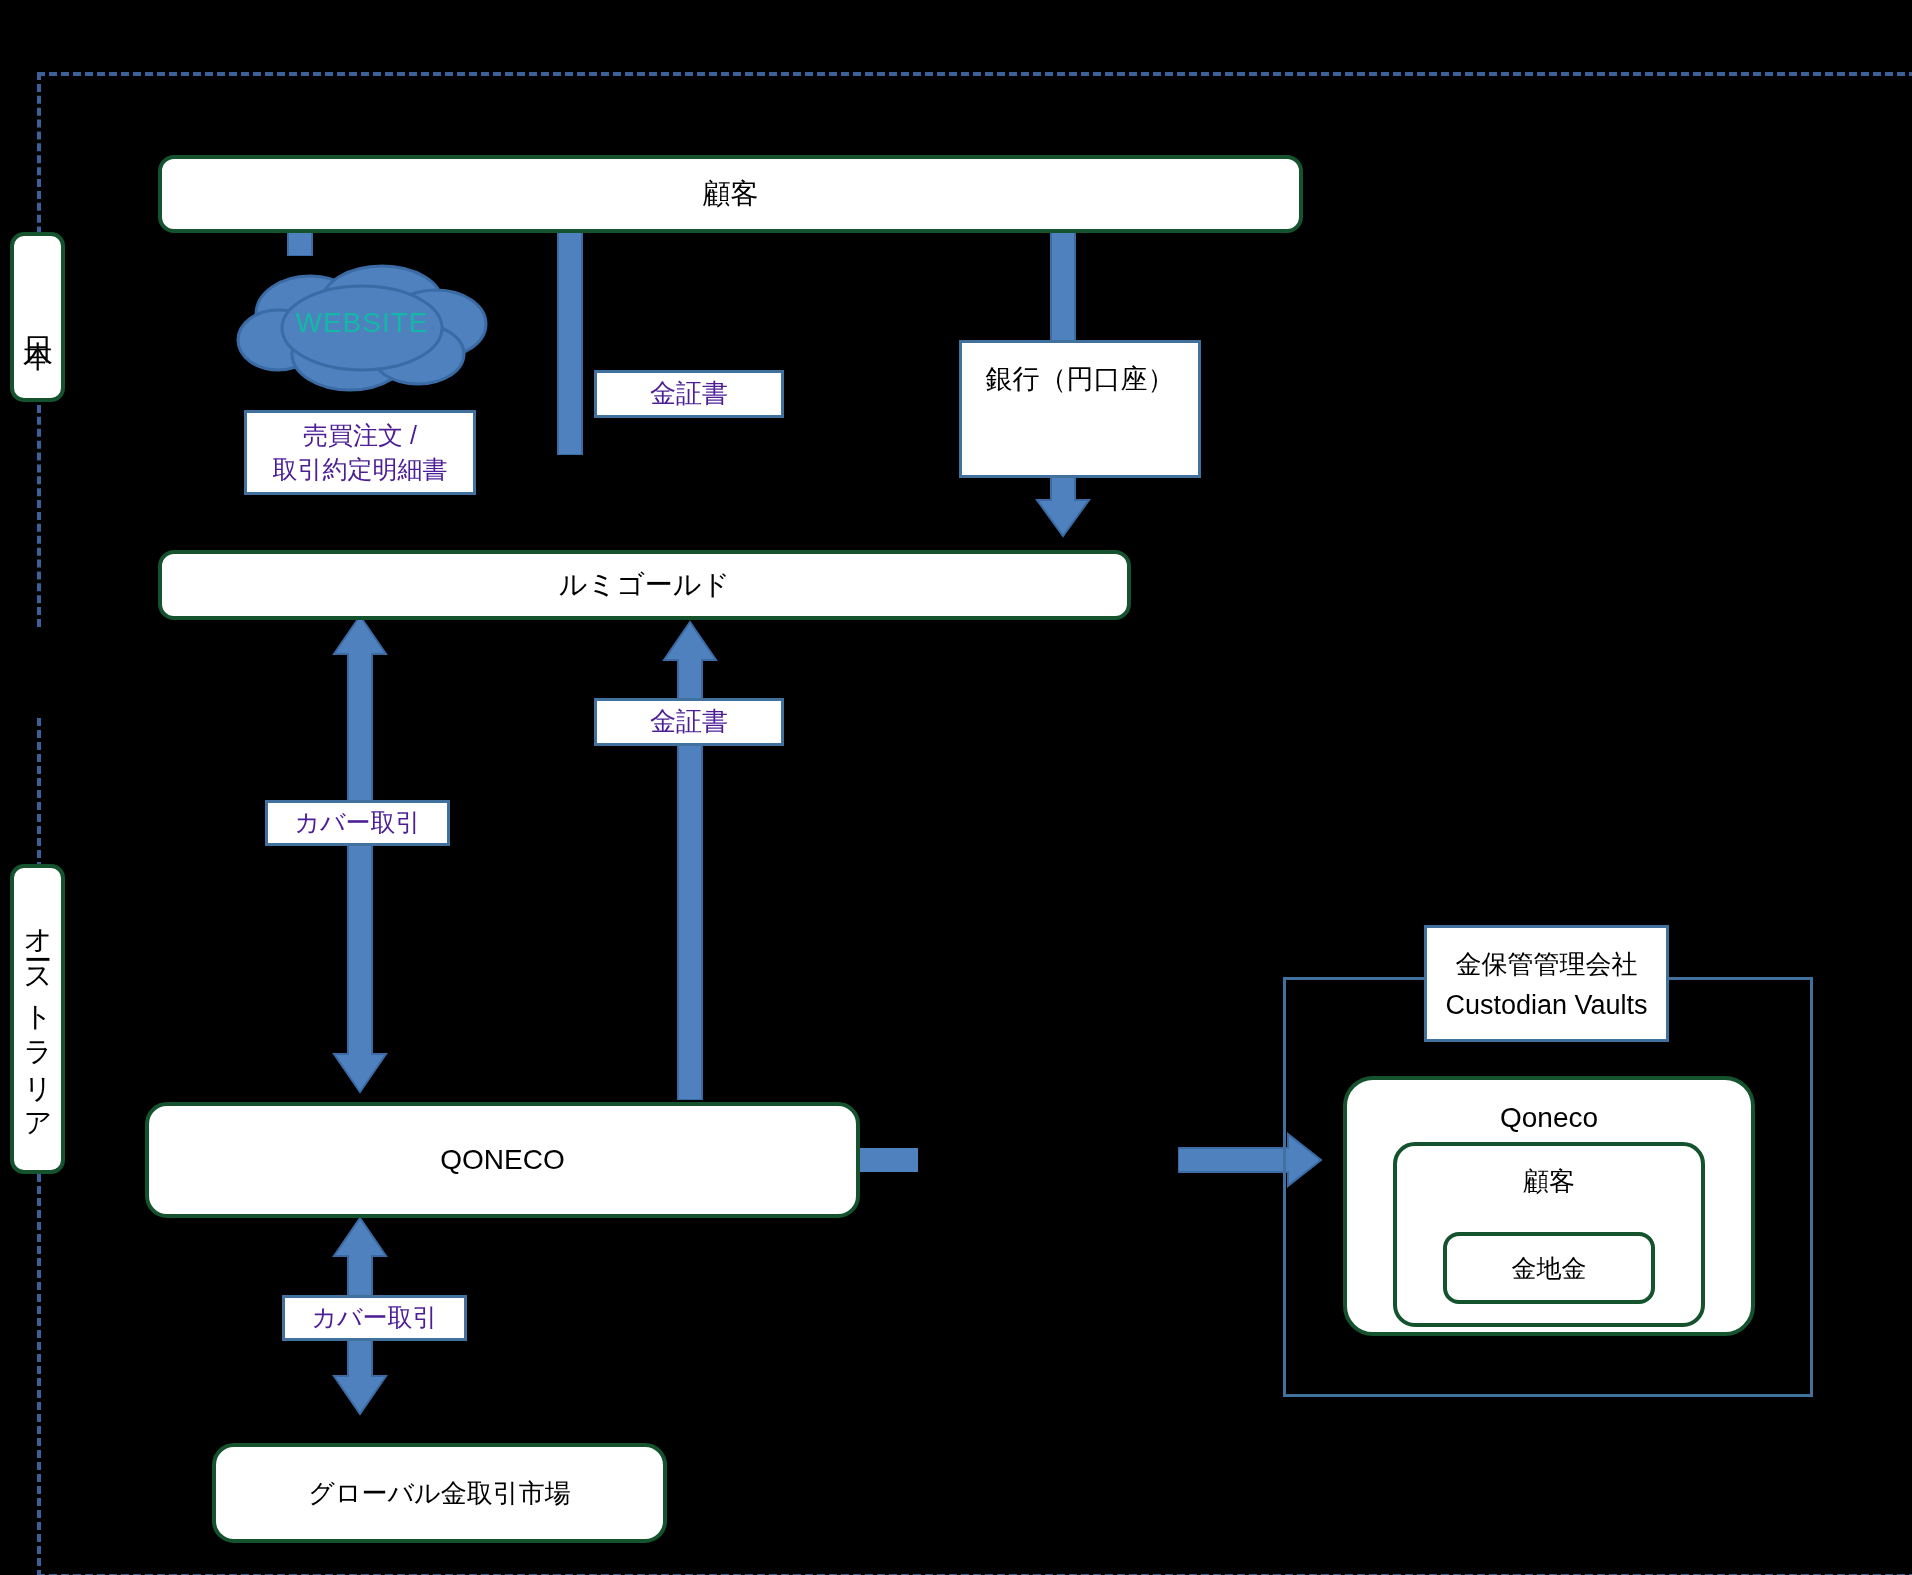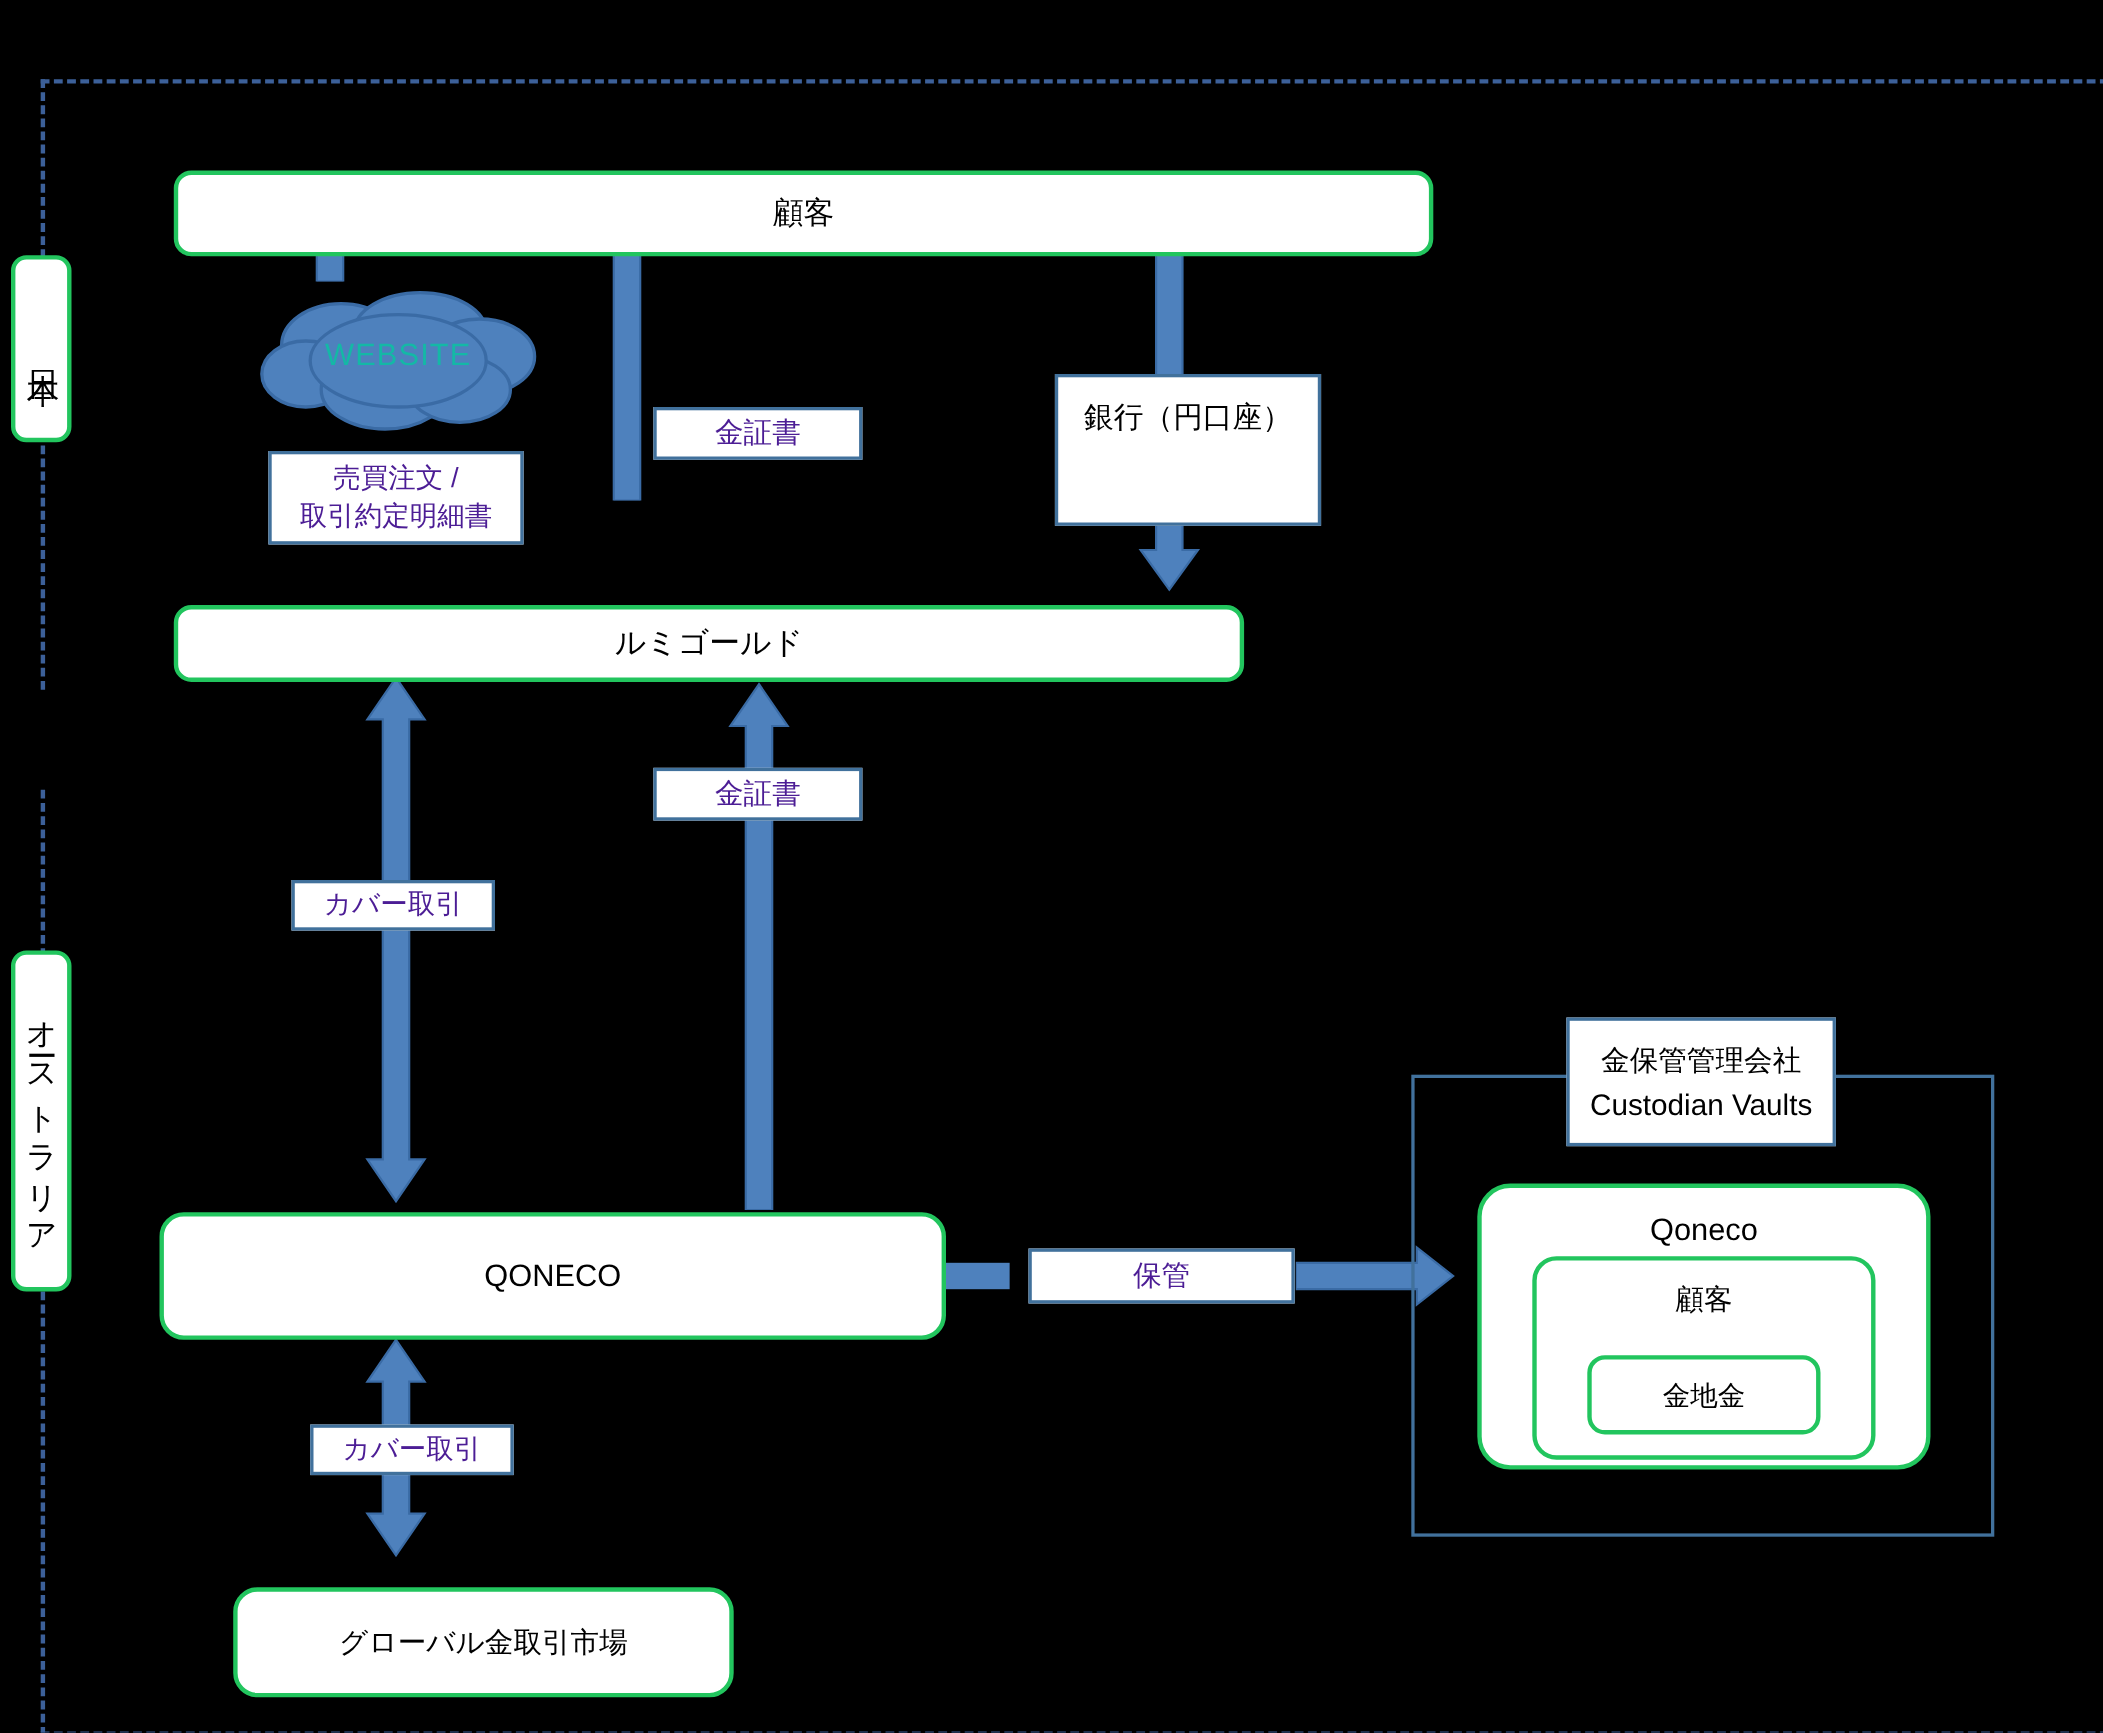--- a/index.html
+++ b/index.html
@@ -5,21 +5,21 @@
   html,body{margin:0;padding:0;background:#000;}
   body{width:1912px;height:1575px;position:relative;overflow:hidden;
        font-family:"Liberation Sans","DejaVu Sans",sans-serif;}
   #stage{position:absolute;left:0;top:0;width:1912px;height:1575px;}
 
   
   .region{position:absolute;border:4px dashed #3c6099;box-sizing:border-box;}
   .region.japan{border-bottom:none;}
   .region.aus{border-top:none;}
 
-  .rbox{position:absolute;background:#ffffff;border:4px solid #22c55e;
+  .rbox{position:absolute;background:#ffffff;border:4px solid #14532d;
         border-radius:16px;box-sizing:border-box;display:flex;
         align-items:center;justify-content:center;color:#000;}
   .sqbox{position:absolute;background:#ffffff;border:3px solid #41719c;
          box-sizing:border-box;display:flex;align-items:center;
          justify-content:center;text-align:center;color:#000;flex-direction:column;}
   .plainbox{position:absolute;background:transparent;border:3px solid #41719c;
             box-sizing:border-box;}
 
   .vert{writing-mode:vertical-rl;text-orientation:upright;letter-spacing:4px;}
 
@@ -155,23 +155,20 @@
   </div>
 
   <div class="rbox t25" style="left:1443px;top:1232px;width:212px;height:72px;border-radius:16px;">
     <span>金地金</span>
   </div>
 
   <div class="rbox t28" style="left:145px;top:1102px;width:715px;height:116px;border-radius:22px;">
     <span>QONECO</span>
   </div>
 
-  <div class="lbl t26" style="left:935px;top:1135px;width:242px;height:50px;">
-    <span>保管</span>
-  </div>
 
   <div class="lbl t25" style="left:282px;top:1295px;width:185px;height:46px;">
     <span>カバー取引</span>
   </div>
 
   <div class="rbox t26" style="left:212px;top:1443px;width:455px;height:100px;border-radius:22px;">
     <span>グローバル金取引市場</span>
   </div>
 
 </div>

